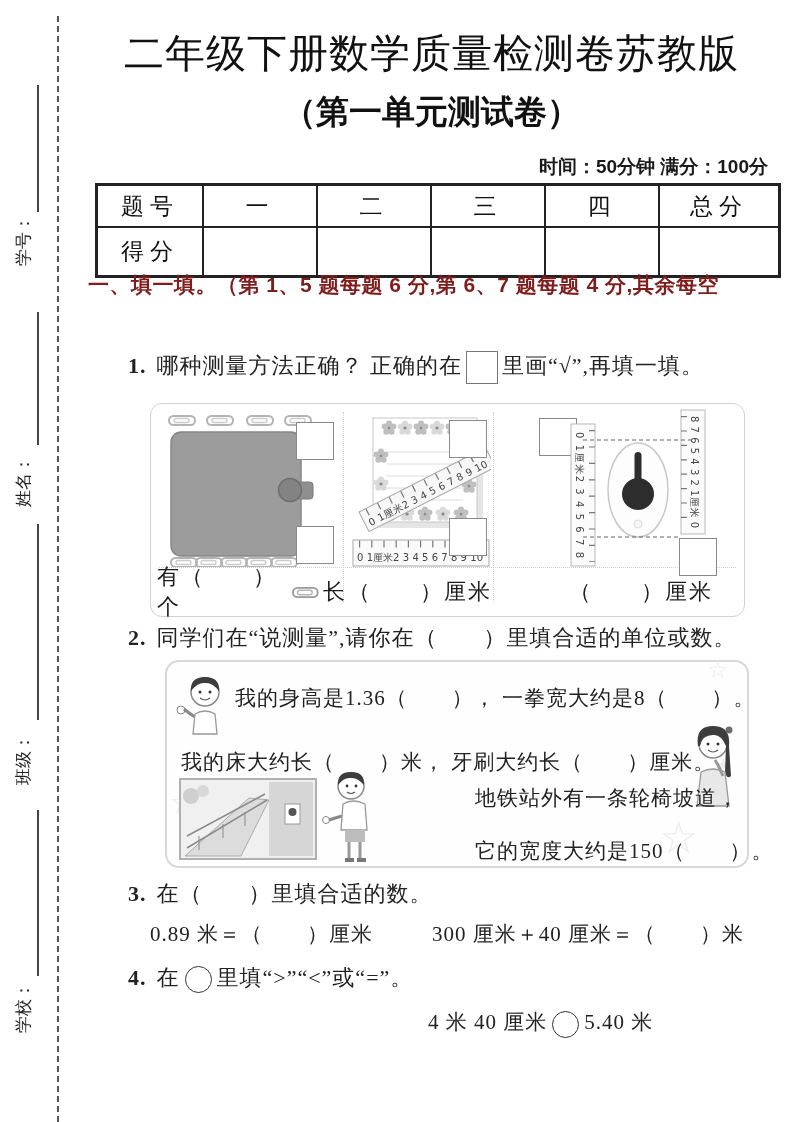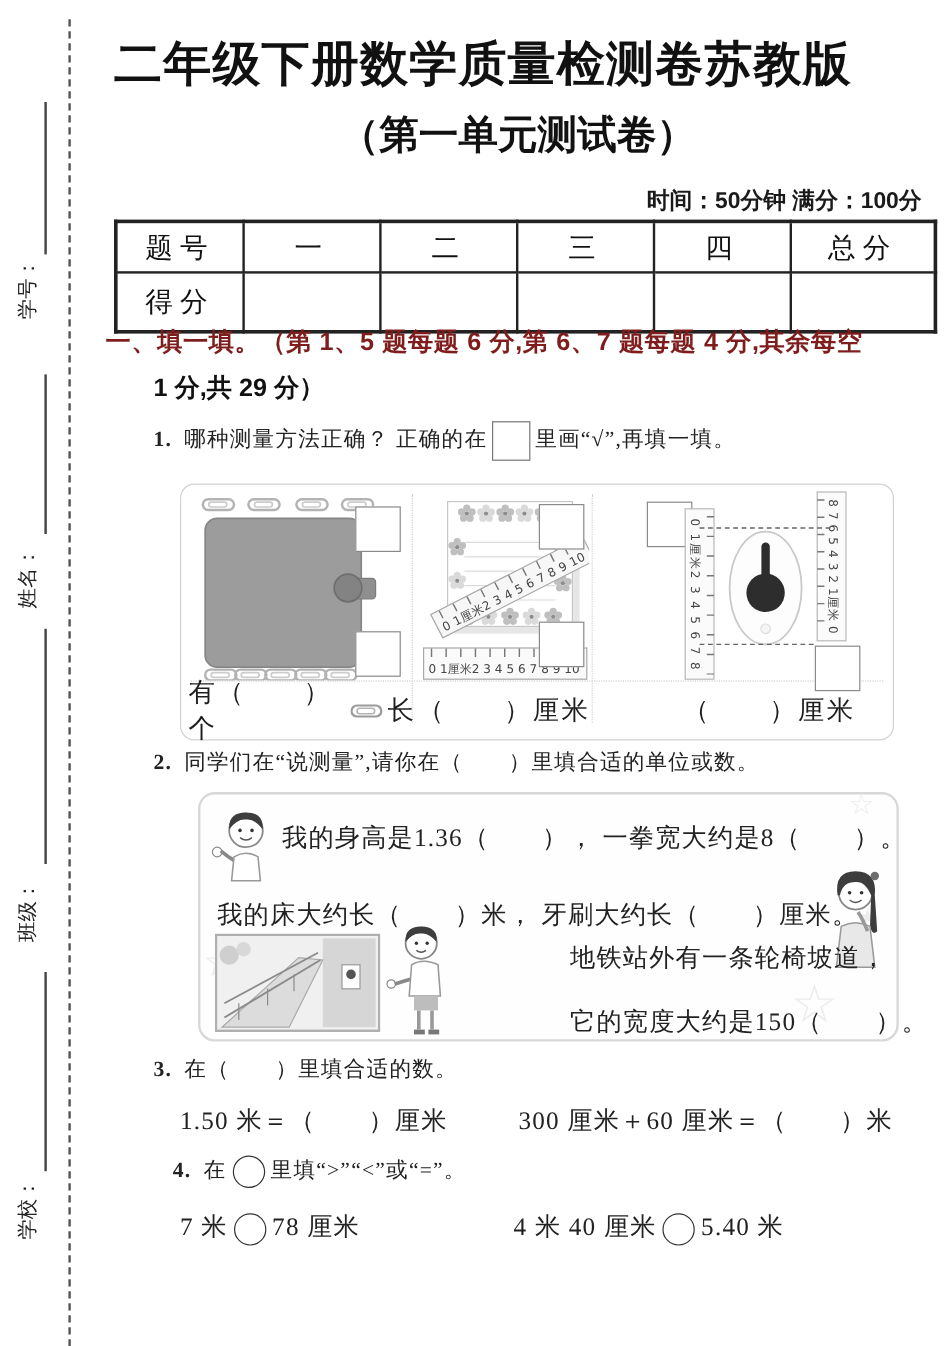--- a/index.html
+++ b/index.html
@@ -8,22 +8,22 @@
 
   
   .seal-line{position:absolute;left:57px;top:16px;height:1106px;width:0;
              border-left:2px dashed #555;}
   .m-line{position:absolute;left:37px;width:0;border-left:2px solid #444;}
   .m-label{position:absolute;left:-13px;width:72px;text-align:center;
            transform:rotate(-90deg);font-size:17px;color:#222;
            font-family:"Liberation Sans","DejaVu Sans",sans-serif;}
 
   
-  .title{position:absolute;top:26px;left:95px;width:673px;
-         font-size:40px;font-weight:bold;letter-spacing:1px;color:#111;
+  .title{position:absolute;top:26px;left:95px;width:673px;text-align:center;
+         font-size:40px;font-weight:normal;letter-spacing:1px;color:#111;
          font-family:"Liberation Sans","DejaVu Sans",sans-serif;}
   .subtitle{position:absolute;top:90px;left:95px;width:673px;text-align:center;
             font-size:33px;font-weight:bold;color:#111;
             font-family:Liberation Serif, serif;}
   .meta{position:absolute;top:154px;right:25px;font-size:19px;font-weight:bold;color:#1a1a1a;
         font-family:"Liberation Sans","DejaVu Sans",sans-serif;}
 
   
   table.score{position:absolute;top:183px;left:95px;border-collapse:collapse;
               table-layout:fixed;font-family:"Liberation Sans","DejaVu Sans",sans-serif;}
@@ -31,21 +31,21 @@
               text-align:center;letter-spacing:6px;color:#111;padding:0;}
   table.score{border:3px solid #222;}
   .th-row td{height:40px;}
   .sc-row td{height:47px;}
 
   
   .sec1{position:absolute;top:271px;left:88px;font-size:21px;font-weight:bold;color:#7f1d1d;
         font-family:"Liberation Sans","DejaVu Sans",sans-serif;letter-spacing:.5px;}
   .sec1b{position:absolute;top:309px;left:128px;font-size:21px;font-weight:bold;color:#111;
         font-family:"Liberation Sans","DejaVu Sans",sans-serif;}
-  .qhead{position:absolute;font-size:18px;color:#222;letter-spacing:1px;}
+  .qhead{position:absolute;font-size:22px;color:#222;letter-spacing:1px;}
   .qnum{font-weight:bold;margin-right:10px;}
   .inline-box{display:inline-block;width:30px;height:31px;border:1.5px solid #777;
               vertical-align:middle;margin:0 4px;background:#fff;}
   .circle-sm{display:inline-block;width:25px;height:25px;border:1.5px solid #333;
              border-radius:50%;vertical-align:middle;margin:0 5px;background:#fff;}
 
   
   .q1box{position:absolute;top:403px;left:150px;width:593px;height:212px;
          border:1.5px solid #d2d2d2;border-radius:12px;background:#fff;}
   .q1box .vdash{position:absolute;top:8px;height:190px;width:0;border-left:1.5px dotted #cfcfcf;}
@@ -101,21 +101,20 @@
       <td></td>
       <td></td>
       <td></td>
       <td></td>
       <td></td>
     </tr>
   </tbody>
     </table>
 
   <div class="sec1">一、填一填。（第 1、5 题每题 6 分,第 6、7 题每题 4 分,其余每空</div>
-  <div class="sec1b">1 分,共 29 分）</div>
 
   <div class="qhead" style="top:351px;left:128px;">
     <span class="qnum">1.</span><span>哪种测量方法正确？ 正确的在</span><span class="inline-box"></span><span>里画“√”,再填一填。</span>
   </div>
 
   <div class="q1box">
     <div class="vdash" style="left:192px;"></div>
     <div class="vdash" style="left:342px;"></div>
     <div class="hdash"></div>
 
@@ -291,26 +290,23 @@
         <rect x="36" y="90" width="9" height="4" fill="#777"></rect>
     </svg>
 
     <div class="q2t" style="left:308px;top:122px;">地铁站外有一条轮椅坡道，</div>
     <div class="q2t" style="left:308px;top:164px;margin-top:11px;">它的宽度大约是150（　　）。</div>
   </div>
 
   <div class="qhead" style="top:879px;left:128px;">
     <span class="qnum">3.</span><span>在（　　）里填合适的数。</span>
   </div>
-  <div class="q34item" style="top:920px;left:150px;">1.50 米＝（　　）厘米</div>
-  <div class="q34item" style="top:920px;left:432px;">300 厘米＋60 厘米＝（　　）米</div>
-
-  <div class="qhead" style="top:963px;left:144px;">
+  <div class="q34item" style="top:920px;left:150px;">0.89 米＝（　　）厘米</div>
+  <div class="q34item" style="top:920px;left:432px;">300 厘米＋40 厘米＝（　　）米</div>
+
+  <div class="qhead" style="top:963px;left:128px;">
     <span class="qnum">4.</span><span>在</span><span class="circle-sm"></span><span>里填“&gt;”“&lt;”或“=”。</span>
-  </div>
-  <div class="q34item" style="top:1008px;left:150px;">
-    <span>7 米</span><span class="circle-sm"></span><span>78 厘米</span>
   </div>
   <div class="q34item" style="top:1008px;left:428px;">
     <span>4 米 40 厘米</span><span class="circle-sm"></span><span>5.40 米</span>
   </div>
 
 </div>
 
 </body></html>

